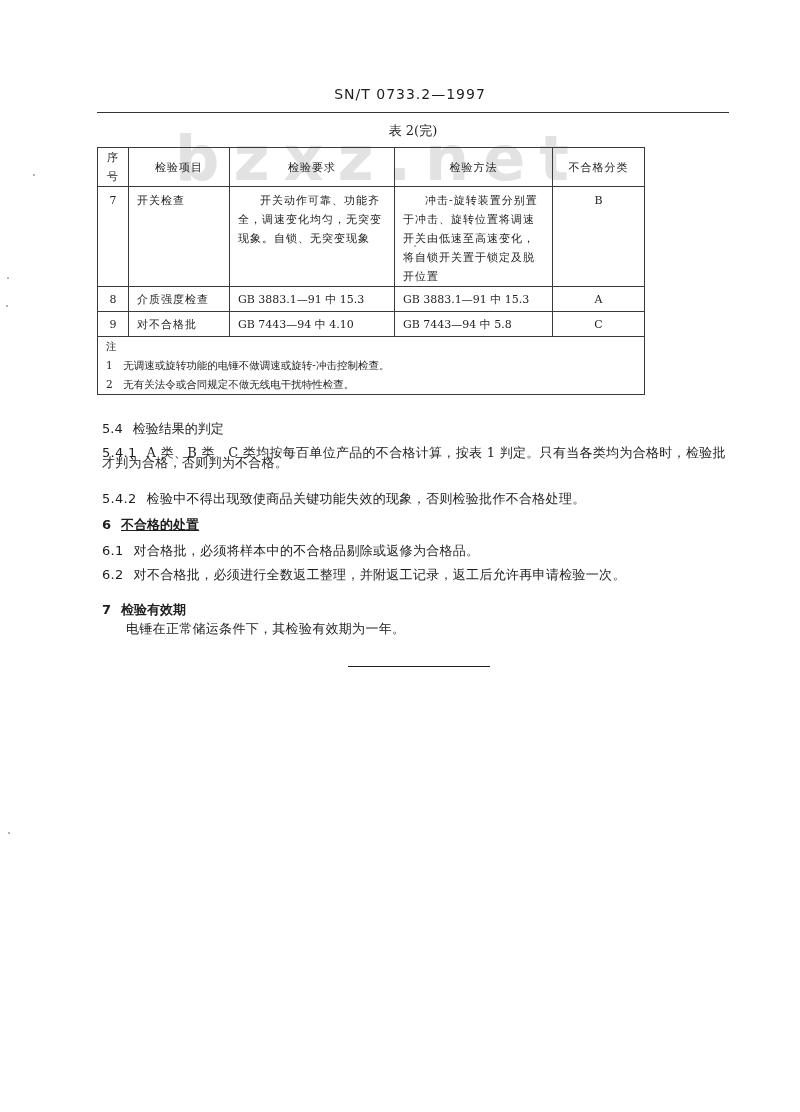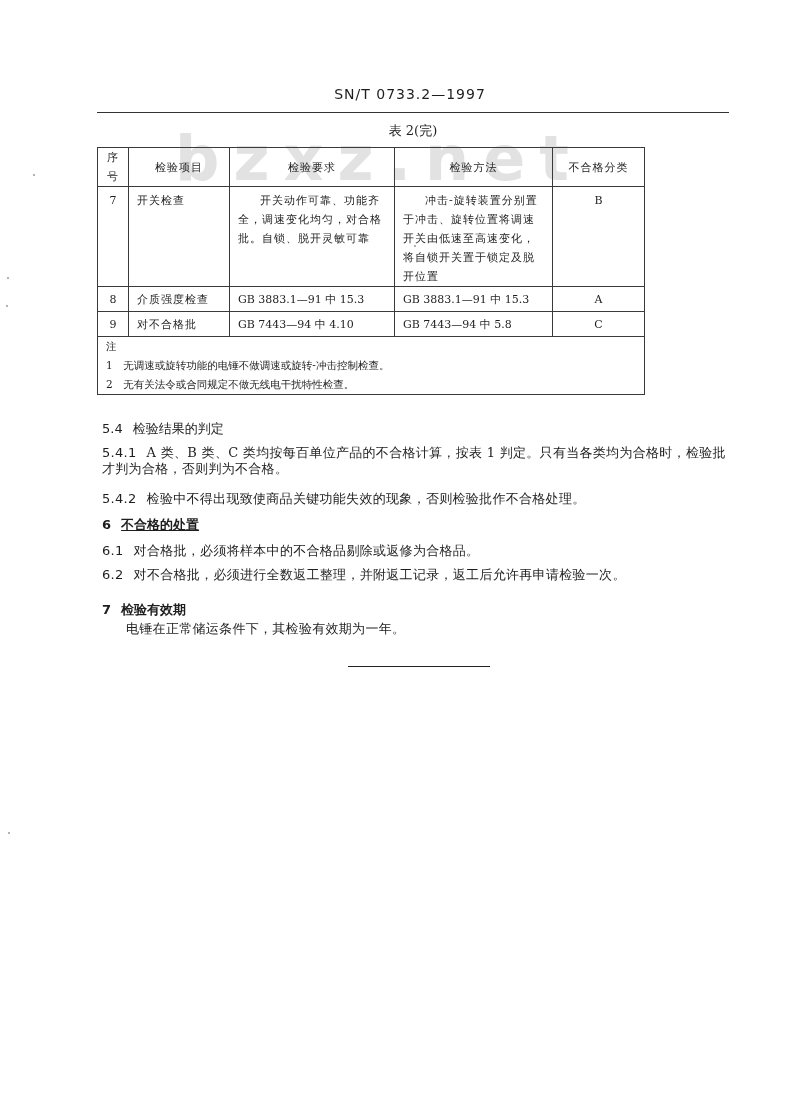--- a/index.html
+++ b/index.html
@@ -123,21 +123,21 @@
       <th>检验项目</th>
       <th>检验要求</th>
       <th>检验方法</th>
       <th>不合格分类</th>
     </tr>
   </thead>
   <tbody>
     <tr class="r7">
       <td class="c-no">7</td>
       <td class="c-item">开关检查</td>
-      <td class="c-req indent">开关动作可靠、功能齐全，调速变化均匀，对合格批。自锁、脱开灵敏可靠</td>
+      <td class="c-req indent">开关动作可靠、功能齐全，调速变化均匀，无突变现象。自锁、无突变现象</td>
       <td class="c-method indent">冲击-旋转装置分别置于冲击、旋转位置将调速开关由低速至高速变化，将自锁开关置于锁定及脱开位置</td>
       <td class="c-class">B</td>
     </tr>
     <tr class="rs">
       <td class="c-no">8</td>
       <td class="c-item">介质强度检查</td>
       <td class="c-req">GB 3883.1—91 中 15.3</td>
       <td class="c-method">GB 3883.1—91 中 15.3</td>
       <td class="c-class">A</td>
     </tr>
@@ -164,21 +164,21 @@
   </tbody>
 </table>
 
 <div class="section" style="top:407px;">
   <span class="snum">5.4</span><span>检验结果的判定</span>
 </div>
 
 <div class="section body-text" style="top:431px;">
   <span class="snum">5.4.1</span><span>A 类、B 类、C 类均按每百单位产品的不合格计算，按表 1 判定。只有当各类均为合格时，检验批</span>
 </div>
-<div class="section body-text" style="top:454px;margin-top:6px;">
+<div class="section body-text" style="top:454px;">
   <span>才判为合格，否则判为不合格。</span>
 </div>
 
 <div class="section body-text" style="top:470px; margin-top:7px;">
   <span class="snum">5.4.2</span><span>检验中不得出现致使商品关键功能失效的现象，否则检验批作不合格处理。</span>
 </div>
 
 <div class="section bold" style="top:503px;text-decoration:underline;">
   <span class="snum">6</span><span>不合格的处置</span>
 </div>

